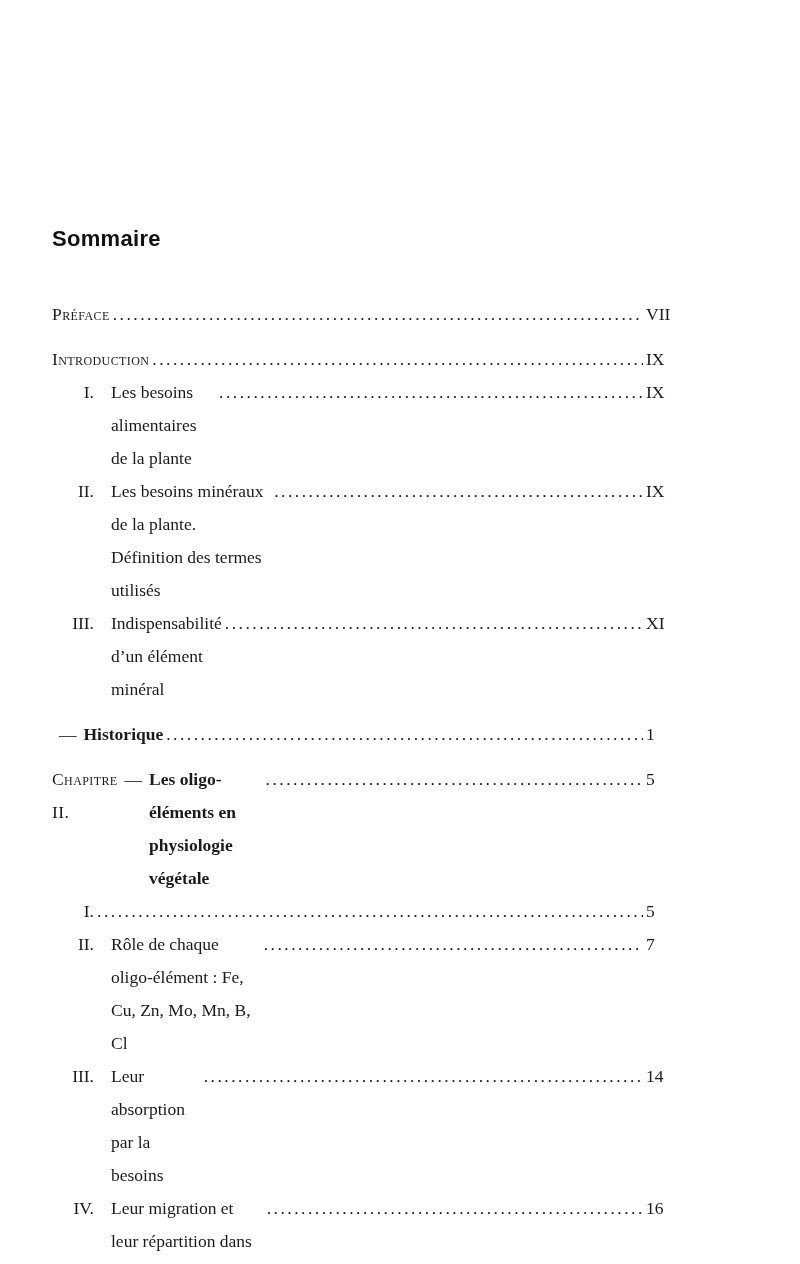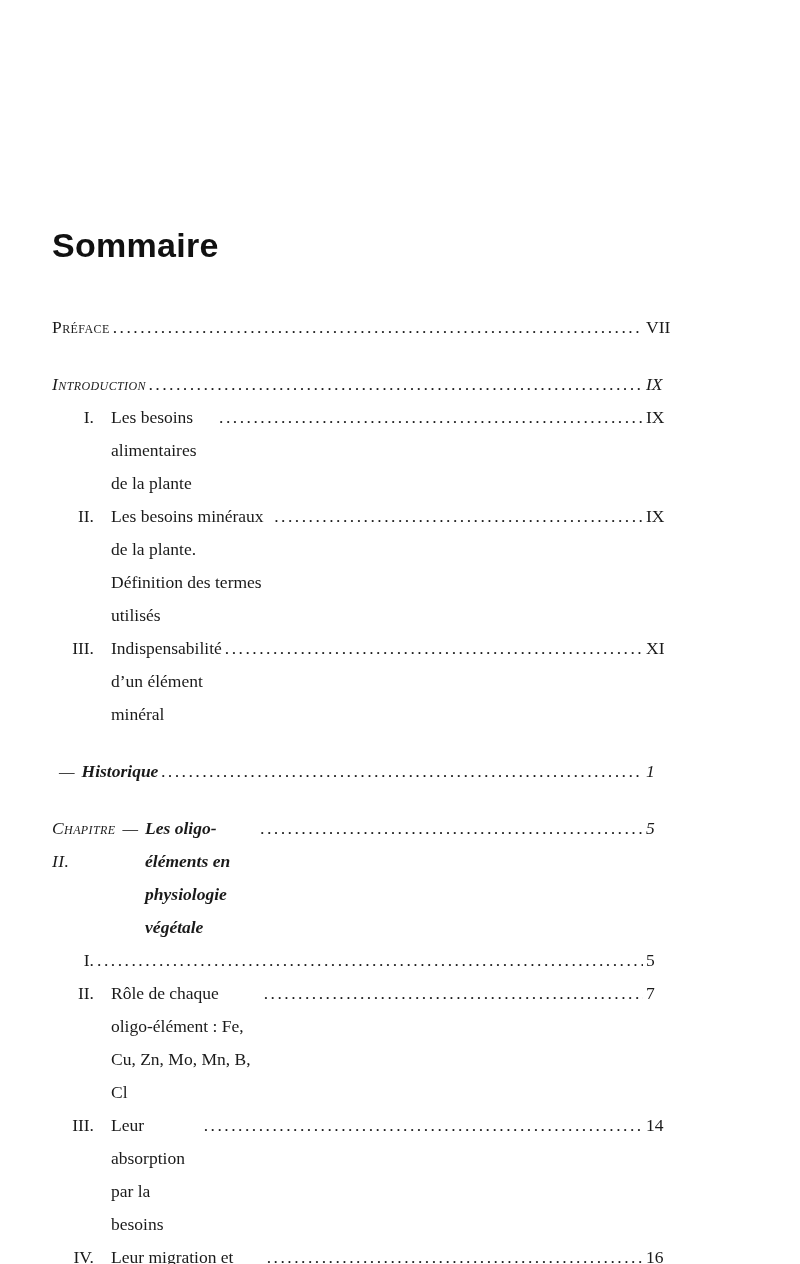--- a/index.html
+++ b/index.html
@@ -10,27 +10,27 @@
     box-sizing:border-box;
     padding:226px 112px 40px 52px;
     font-family:"Liberation Serif","DejaVu Serif",serif;
     font-size:17.5px;
     color:#1a1a1a;
     overflow:hidden;
   }
   .title {
     font-family:"Liberation Sans","DejaVu Sans",sans-serif;
     font-weight:700;
-    font-size:34px;
+    font-size:22px;
     letter-spacing:0.3px;
     color:#111111;
     margin:0 0 46px 0;
   }
   .row { display:flex; align-items:baseline; line-height:33px; }
-  .row.gap, .rowwrap.gap { margin-top:24px;font-style:italic; }
+  .row.gap, .rowwrap.gap { margin-top:12px; }
   .sc { font-variant:small-caps; letter-spacing:0.4px; }
   .sep { margin:0 7px; }
   .bold-title { font-weight:700; }
   .num { flex:0 0 42px; text-align:right; }
   .txt { margin-left:17px; }
   .dots {
     flex:1 1 auto; min-width:6px;
     overflow:hidden; white-space:nowrap;
     letter-spacing:2.5px;
     margin:0 3px;

